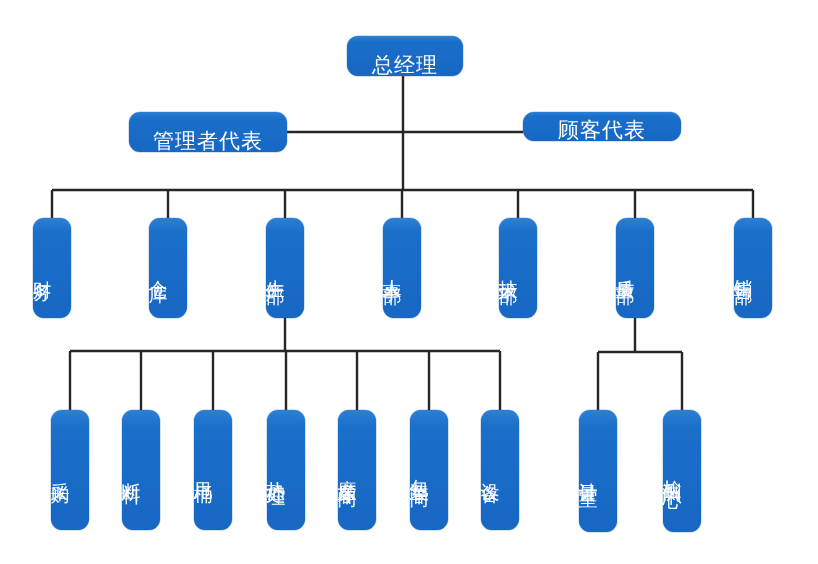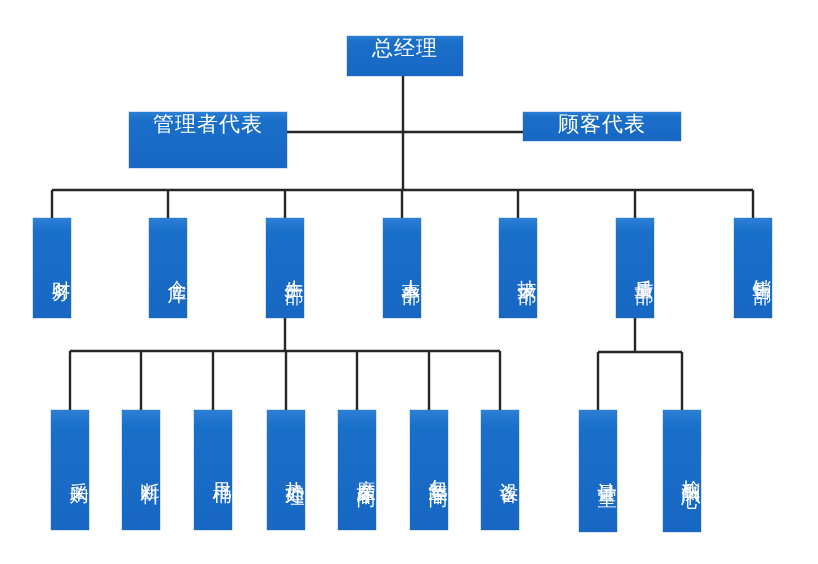--- a/index.html
+++ b/index.html
@@ -24,24 +24,24 @@
     top: 0;
     width: 818px;
     height: 564px;
     pointer-events: none;
   }
   .node {
     position: absolute;
     box-sizing: border-box;
     background: #1a6fc9;
     background-image: linear-gradient(to bottom, #2b7fd4 0%, #1a6fc9 14%, #1767c3 100%);
-    border-radius: 0;
+    border-radius: 11px;
     color: #ffffff;
     display: flex;
-    align-items: flex-start;
+    align-items: flex-end;
     justify-content: center;
     text-align: center;
     z-index: 2;
     box-shadow: 0 0 0 0.5px rgba(20,90,165,0.35);
   }
   .node.horizontal {
     writing-mode: horizontal-tb;
     font-size: 21px;
     letter-spacing: 1px;
     line-height: 1.1;
@@ -93,21 +93,21 @@
         <line x1="598" y1="352" x2="682" y2="352"></line>
         <line x1="598" y1="352" x2="598" y2="410"></line>
         <line x1="682" y1="352" x2="682" y2="410"></line>
       </g>
   </svg>
 
   <div class="node horizontal" style="left: 347px; top: 36px; width: 116px; height: 40px;">
     <span class="label">总经理</span>
   </div>
 
-  <div class="node horizontal" style="left: 129px; top: 112px; width: 158px; height: 56px;">
+  <div class="node horizontal" style="left: 129px; top: 112px; width: 158px; height: 40px;">
     <span class="label">管理者代表</span>
   </div>
   <div class="node horizontal" style="left: 523px; top: 112px; width: 158px; height: 29px;">
     <span class="label">顾客代表</span>
   </div>
 
   <div class="node vertical" style="left: 33px; top: 218px; width: 38px; height: 100px;">
     <span class="label">财务</span>
   </div>
   <div class="node vertical" style="left: 149px; top: 218px; width: 38px; height: 100px;">

